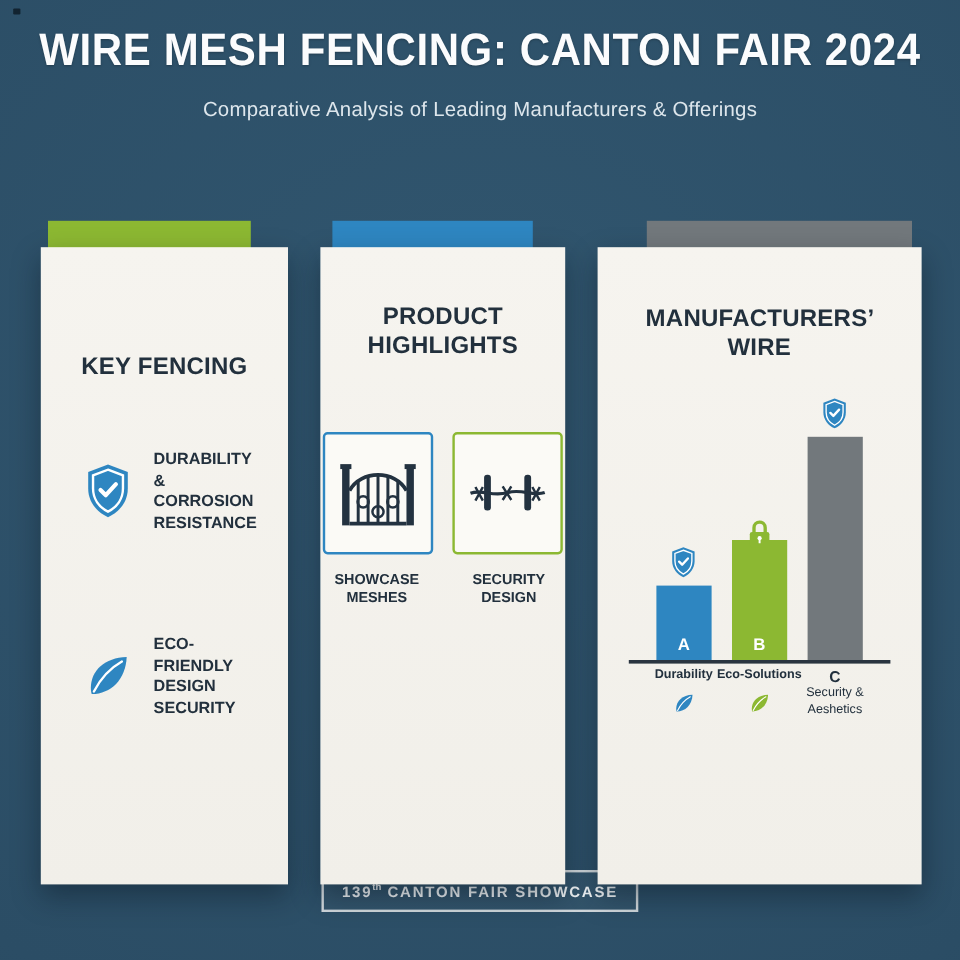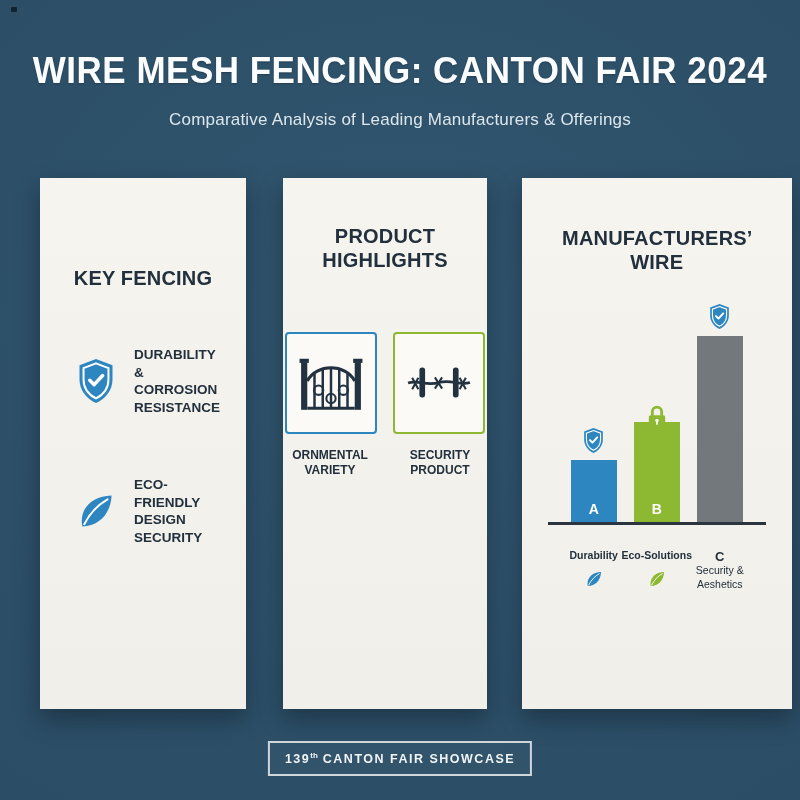--- a/index.html
+++ b/index.html
@@ -9,45 +9,45 @@
     font-family:"Liberation Sans", sans-serif;
   }
   .canvas {
     position:relative; width:800px; height:800px;
     background: radial-gradient(140% 120% at 50% 40%, #31566f 0%, #2b4d65 60%, #25455a 100%);
   }
   .corner-mark{ position:absolute; width:6px; height:5px; background:rgba(10,20,30,.75); border-radius:1px; }
   .cm-tl{ top:7px; left:11px; }
 
   
-  .header { text-align:center; padding-top:50px; }
+  .header { text-align:center; padding-top:22px; }
   .main-title {
     margin:0; font-size:35px; font-weight:bold; letter-spacing:.5px;
     color:#fbfcfd; transform:scaleY(1.08); text-shadow:0 1px 2px rgba(0,0,0,.25);
   }
   .subtitle { margin:20px 0 0; font-size:17px; font-weight:400; color:#dde6ec; letter-spacing:.2px; }
 
   
   .cards { position:absolute; left:34px; right:34px; top:184px; display:flex; gap:27px; }
-  .card-wrap { flex:1; display:flex; flex-direction:row; }
+  .card-wrap { flex:1; display:flex; flex-direction:column; }
   .tab { height:28px; width:82%; position:relative; z-index:1; }
   .tab-green { background:var(--green,#8cb832); align-self:flex-start; margin-left:6px; }
   .tab-blue  { background:var(--blue,#2e86c1);  align-self:flex-start; margin-left:10px; }
   .tab-gray  { background:var(--gray,#72787c);  align-self:flex-end;   margin-right:8px; }
   .card {
     margin-top:-6px; position:relative; z-index:2; height:531px;
     background:linear-gradient(180deg,#f6f4ef 0%, #f1efe9 100%);
     box-shadow:0 10px 22px rgba(8,18,28,.4);
     color:var(--ink,#22303d);
   }
   .card-title { margin:0; text-align:center; font-size:20px; font-weight:bold; letter-spacing:.2px; line-height:1.2; }
 
   
   .card-key .card-title { padding-top:88px; }
-  .theme-list { margin-top:56px; padding:0 26px 0 34px; display:flex; flex-direction:column; gap:60px; }
+  .theme-list { margin-top:56px; padding:0 26px 0 34px; display:flex; flex-direction:column; gap:84px; }
   .theme-item { display:flex; align-items:center; gap:16px; }
   .icon { display:inline-flex; }
   .icon svg { width:100%; height:100%; display:block; }
   .theme-icon { width:44px; height:48px; flex:none; color:var(--blue,#2e86c1); }
   .theme-label { font-size:13.5px; font-weight:bold; line-height:1.3; max-width:120px; }
 
   
   .card-products .card-title { padding-top:46px; }
   .products { display:flex; justify-content:center; gap:16px; margin-top:60px; }
   .product-box {
@@ -72,32 +72,32 @@
   .card-focus .card-title { padding:48px 40px 0; }
   .chart { margin-top:16px; height:232px; display:flex; justify-content:center; align-items:flex-end; gap:17px; }
   .bar-col { width:46px; display:flex; flex-direction:column; align-items:center; justify-content:flex-end; }
   .chart-top-icon { width:25px; height:27px; margin-bottom:6px; color:var(--blue,#2e86c1); }
   .chart-lock-icon { width:28px; height:28px; margin-bottom:-9px; position:relative; z-index:3; color:var(--green,#8cb832); }
   .bar {
     width:46px; display:flex; align-items:flex-end; justify-content:center;
     color:#fff; font-weight:bold; font-size:14px; padding-bottom:5px;
   }
   .baseline { height:3px; background:#2a3540; margin:0 26px; }
-  .chart-labels { display:flex; justify-content:center; gap:17px; margin-top:24px; }
+  .chart-labels { display:flex; justify-content:center; gap:17px; margin-top:3px; }
   .label-col { width:46px; display:flex; flex-direction:column; align-items:center; }
   .cat { font-size:10.5px; font-weight:bold; white-space:nowrap; }
   .bar-letter-below { font-size:13px; font-weight:bold; }
   .cat-wide { font-size:10.5px; font-weight:normal; width:76px; text-align:center; line-height:1.3; }
   .below-leaf { width:20px; height:20px; margin-top:8px; }
   .leaf-blue { color:var(--blue,#2e86c1); }
   .leaf-green { color:var(--green,#8cb832); }
 
   
   .footer-badge {
-    position:absolute; bottom:24px; left:50%; transform:translateX(-50%);
+    position:absolute; bottom:40px; left:50%; transform:translateX(-50%);
     border:2px solid #d0d7db; color:#f0f4f6; background:rgba(255,255,255,.03);
     font-size:12.5px; font-weight:bold; letter-spacing:1.5px; padding:8px 15px; white-space:nowrap;
   }
   .footer-badge sup { font-size:8px; letter-spacing:0; }
 </style>
 </head>
 <body>
 
 <div class="canvas">
   <span class="corner-mark cm-tl"></span>
@@ -169,22 +169,22 @@
                 <rect x="45.5" y="17" width="5.5" height="29" rx="2.5" fill="currentColor" stroke="none"></rect>
                 <path d="M2 32 C12 28.5 20 35.5 32 31.5 C44 28 52 35 62 31.5" stroke-width="2.6"></path>
                 <path d="M6 27 L12 38 M12 27 L6 38" stroke-width="2"></path>
                 <path d="M28 26.5 L35 37.5 M35 26.5 L28 37.5" stroke-width="2"></path>
                 <path d="M52 27 L58 38 M58 27 L52 38" stroke-width="2"></path>
               </svg>
             </span>
           </div>
         </div>
         <div class="product-labels">
-          <span class="product-label">ORNMENTAL VARIETY</span>
-          <span class="product-label">SECURITY PRODUCT</span>
+          <span class="product-label">SHOWCASE MESHES</span>
+          <span class="product-label">SECURITY DESIGN</span>
         </div>
       </div>
     </section>
 
     <section class="card-wrap">
       <div class="tab tab-gray"></div>
       <div class="card card-focus">
         <h2 class="card-title">MANUFACTURERS’ WIRE</h2>
 
         <div class="chart">

